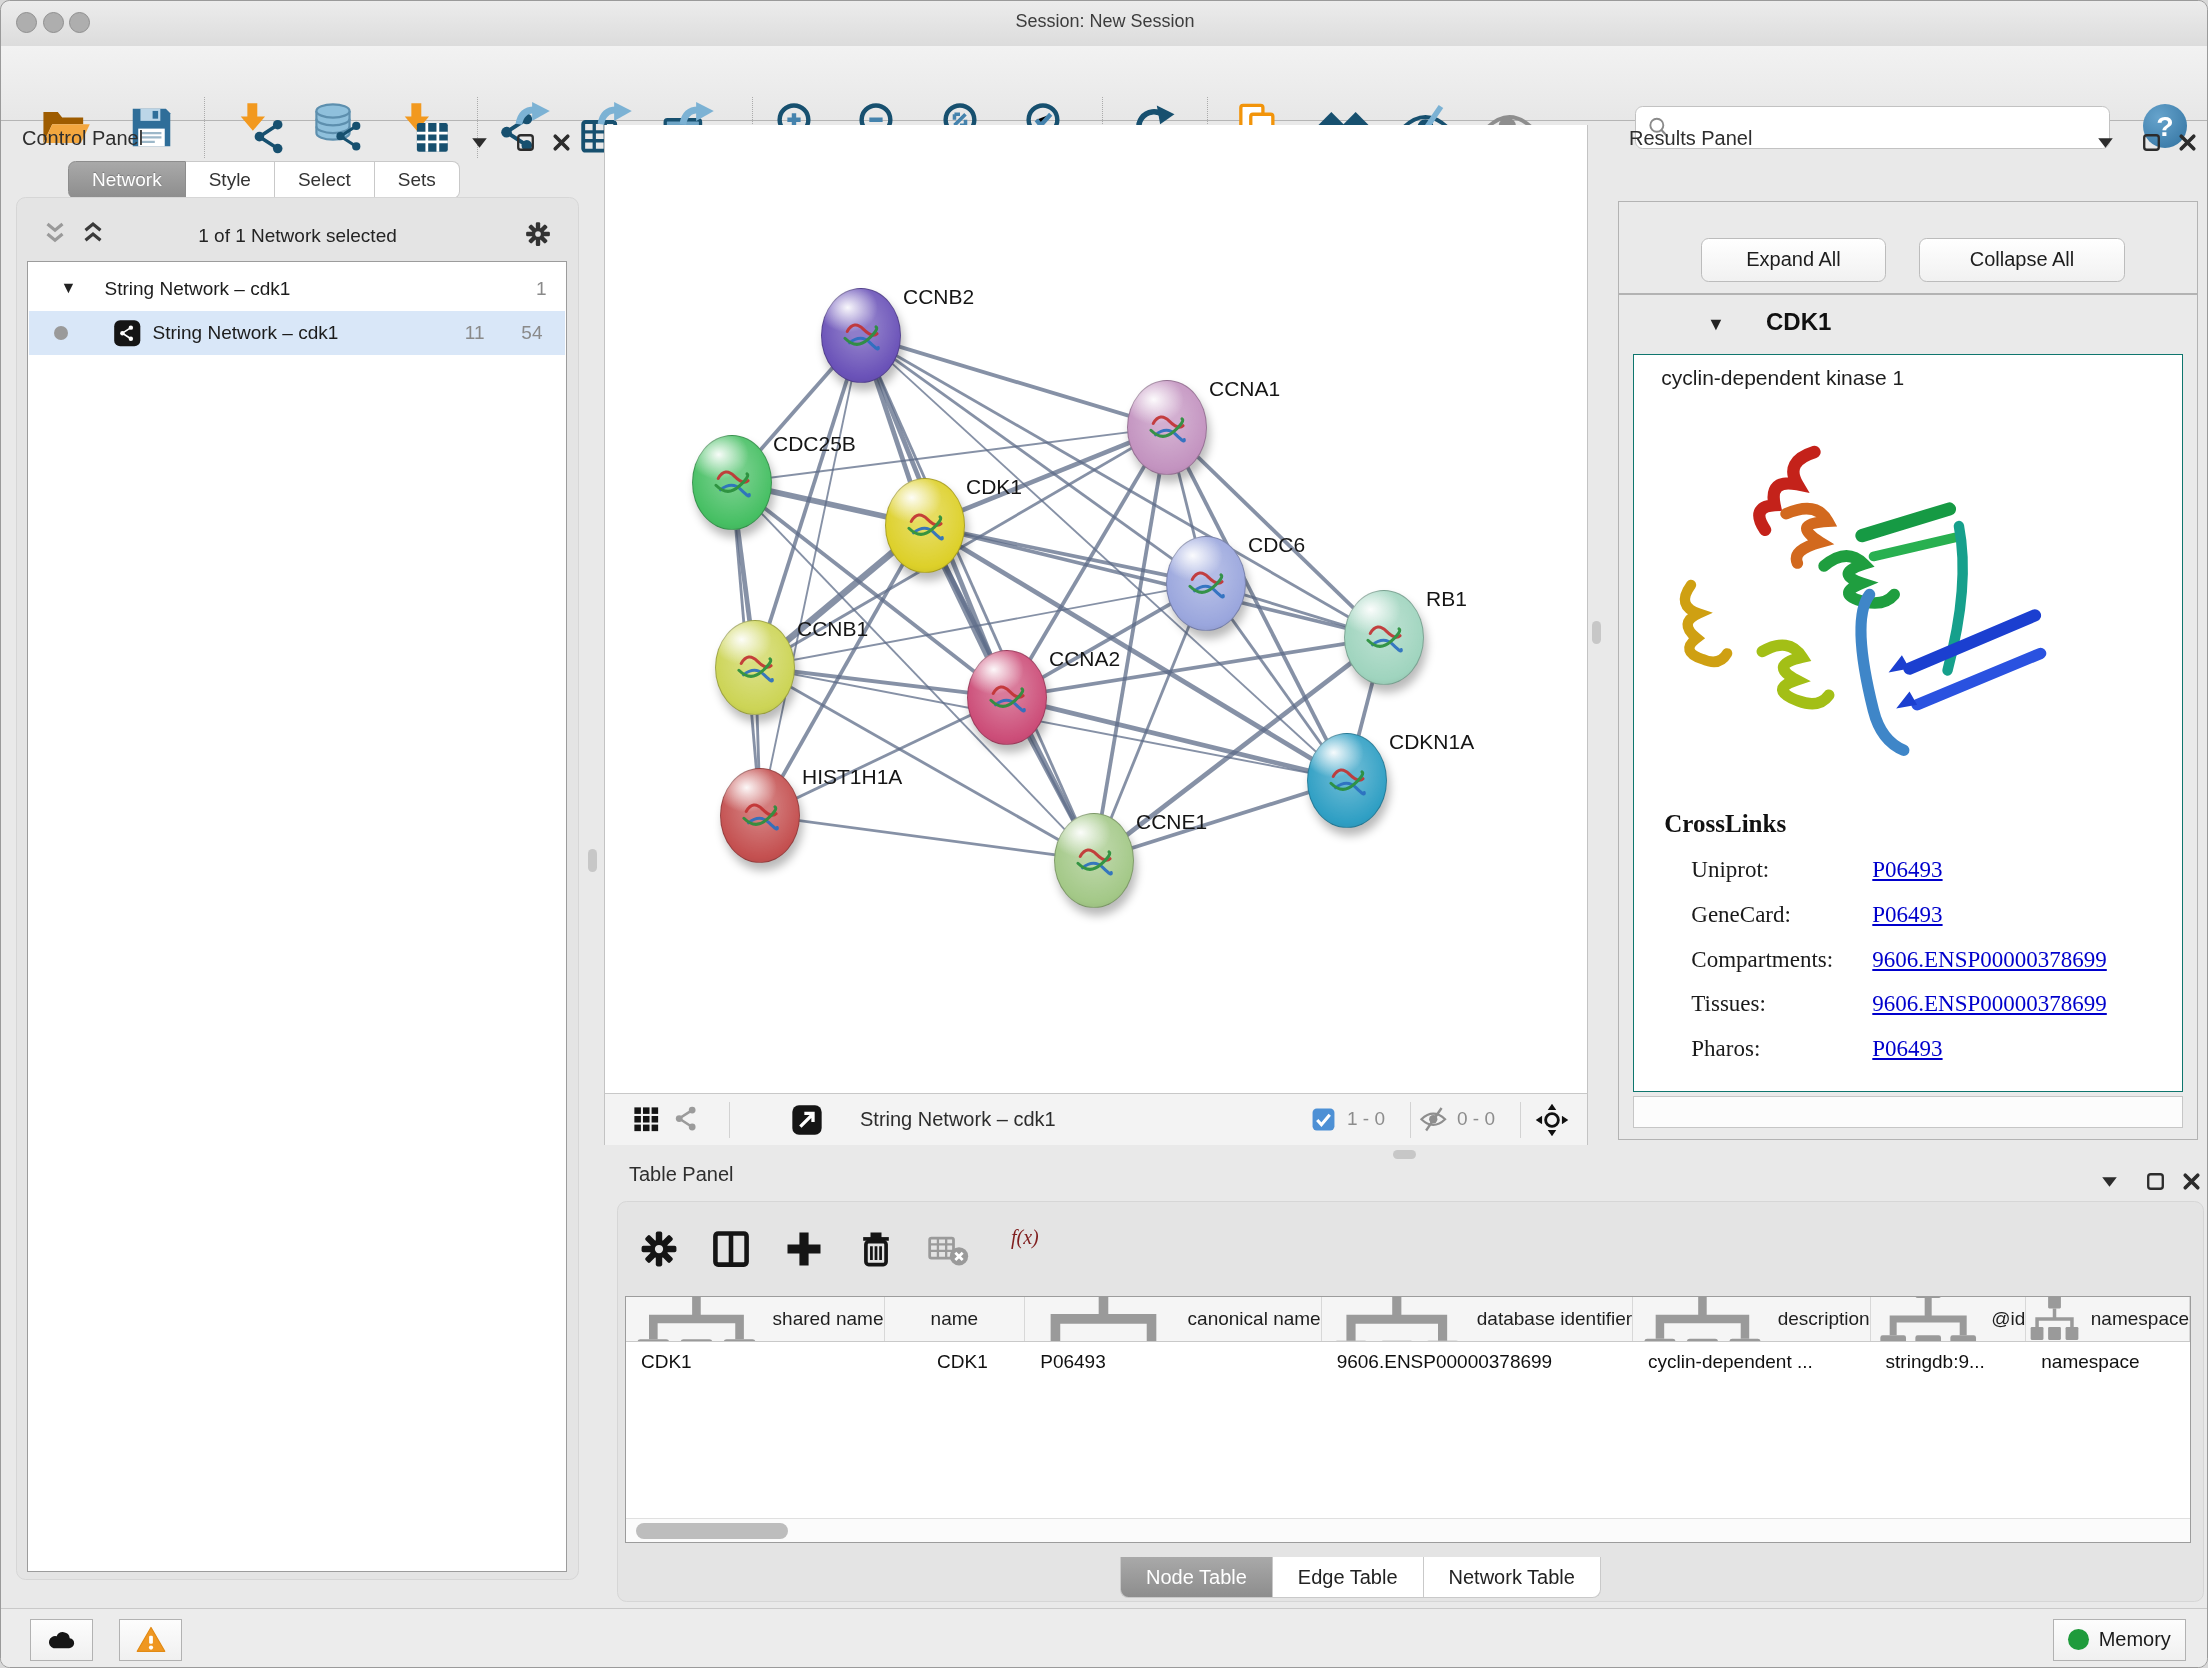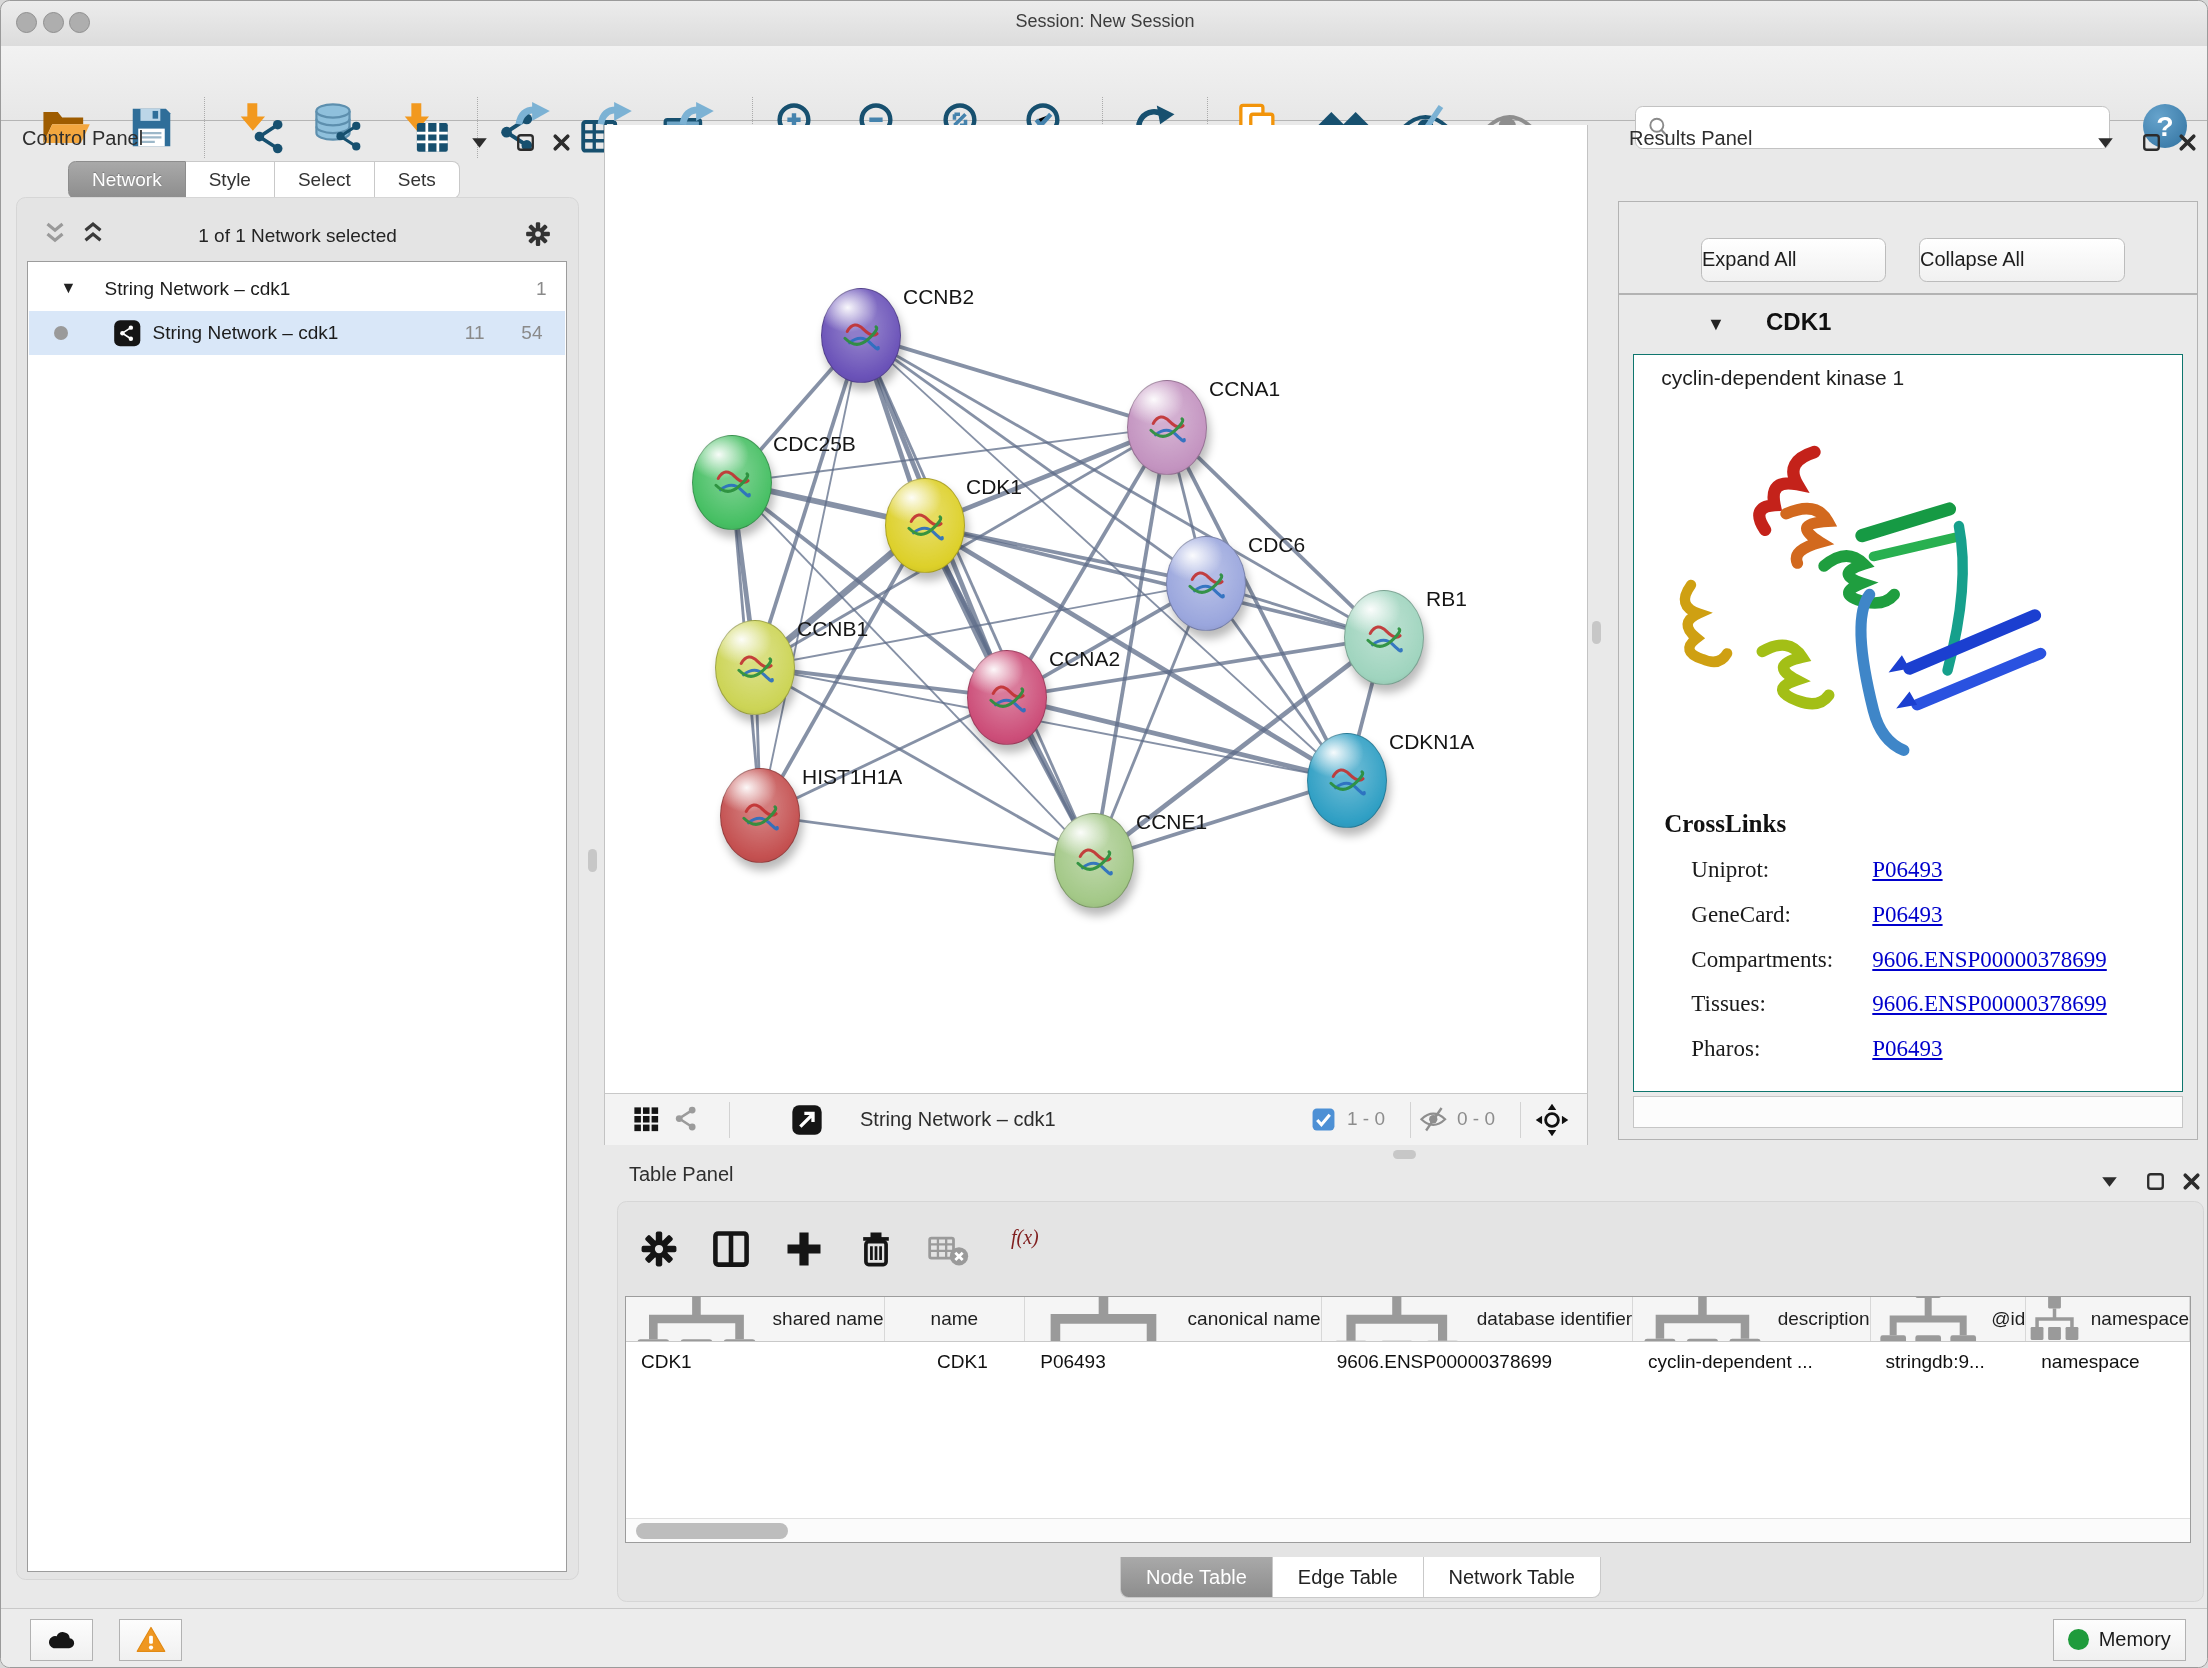--- a/index.html
+++ b/index.html
@@ -60,21 +60,21 @@
   .nlabel{position:absolute;font-size:21px;color:#151515;white-space:nowrap;z-index:5;}
   #cstatus{left:603px;top:1092px;width:982px;height:51px;background:#f3f3f3;border-top:1px solid #c8c8c8;
            border-left:1px solid #c3c3c3;border-right:1px solid #c3c3c3;}
   .csicon{position:absolute;top:11.4px;width:28.5px;height:28.5px;}
   .csicon svg{width:28.5px;height:28.5px;}
   .cstext{position:absolute;top:14.3px;font-size:19px;color:#8c8c8c;}
   .cssep{position:absolute;top:7.6px;height:36px;border-left:1px solid #d2d2d2;}
   
   #rbox-a{left:1617px;top:200px;width:580px;height:93px;background:#eaeaea;border:1px solid #b3b3b3;box-sizing:border-box;}
   .rbtn{position:absolute;top:36px;height:42px;background:linear-gradient(#fff,#f1f1f1);border:1px solid #bcbcbc;
-        border-radius:7.6px;font-size:20px;color:#1d1d1d;text-align:left;line-height:40px;}
+        border-radius:7.6px;font-size:20px;color:#1d1d1d;text-align:center;line-height:40px;}
   #rbox-b{left:1617px;top:293px;width:580px;height:846px;background:#eaeaea;border:1px solid #b3b3b3;box-sizing:border-box;}
   #rcontent{position:absolute;left:14.3px;top:59px;width:550px;height:738px;background:#fff;border:1px solid #0f766e;box-sizing:border-box;}
   #gene-name{position:absolute;left:147px;top:13.3px;font-size:24px;font-weight:bold;color:#111;}
   #gene-desc{position:absolute;left:27px;top:11.4px;font-size:21px;color:#1e1e1e;}
   .serif{font-family:"Liberation Serif",serif;}
   #xl-title{position:absolute;left:30px;top:455px;font-size:25px;font-weight:bold;color:#111;}
   .clrow{position:absolute;left:57px;font-size:23px;height:38px;}
   .cllabel{display:inline-block;width:181px;color:#1a1a1a;}
   .cllink{color:#0000cc;text-decoration:underline;}
   #rscroll{position:absolute;left:14.3px;top:801px;width:550px;height:32px;background:#fcfcfc;border:1px solid #c6c6c6;box-sizing:border-box;}

